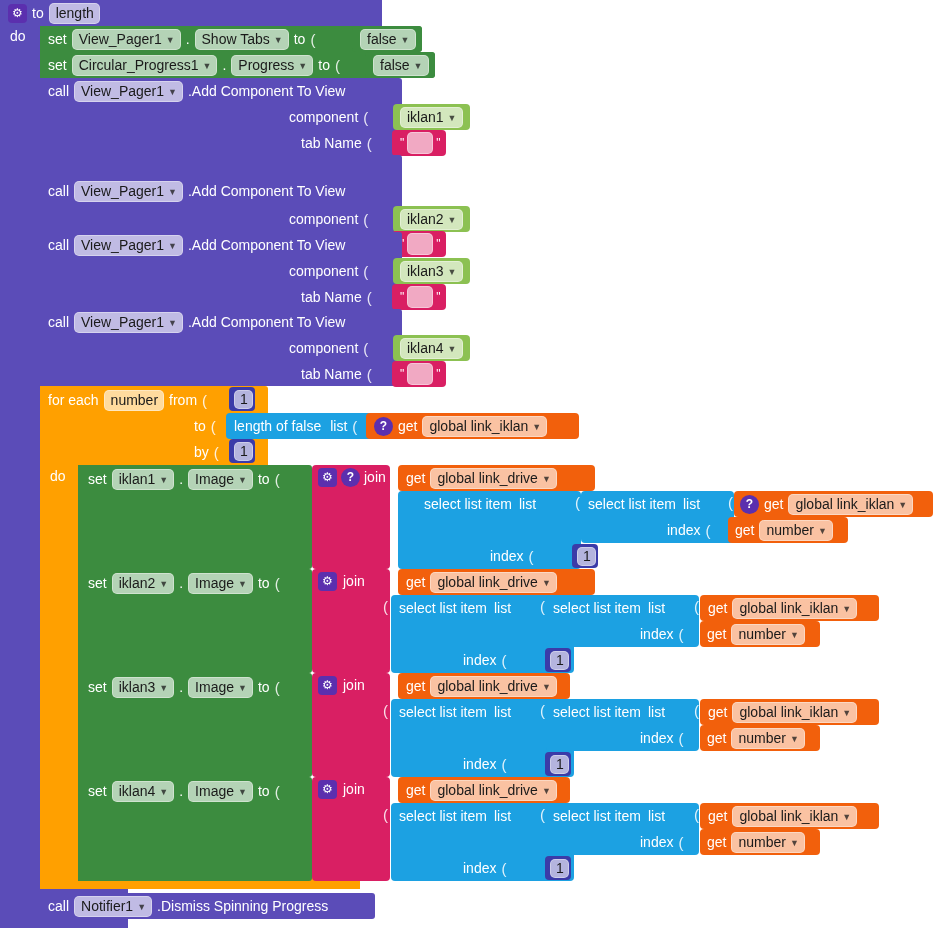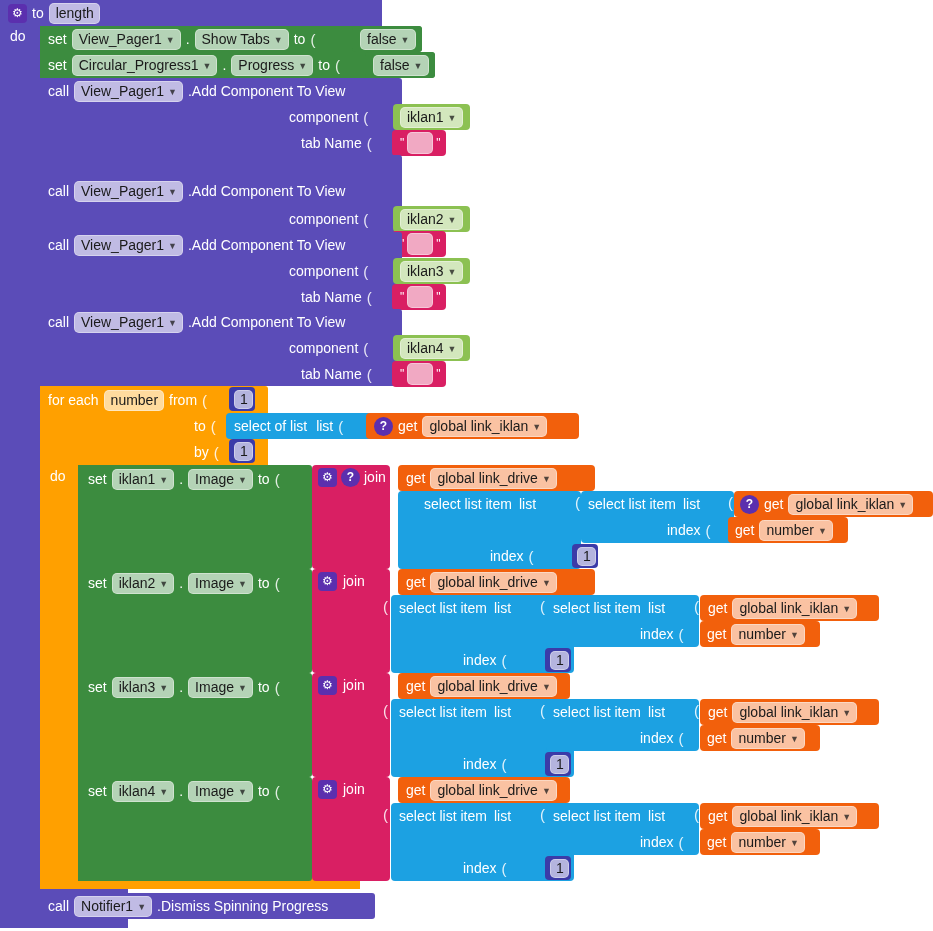--- a/index.html
+++ b/index.html
@@ -203,21 +203,21 @@
   <div class="row" style="left:234px;top:390px;height:18px;">
     <span class="fld" style="padding:1px 4px 2px 5px;">1</span>
   </div>
 
   <div class="row" style="left:194px;top:416px;height:20px;">
     <span class="lbl">to</span>
     <span class="sockmark">(</span>
   </div>
   <div class="blk c-list" style="left:226px;top:413px;width:146px;height:26px;border-radius:4px;"></div>
   <div class="row" style="left:234px;top:416px;height:20px;">
-    <span class="lbl">select of list</span>
+    <span class="lbl">length of false</span>
     <span class="lbl" style="margin-left:4px;">list</span>
     <span class="sockmark">(</span>
   </div>
   <div class="blk c-var" style="left:366px;top:413px;width:213px;height:26px;border-radius:4px;"></div>
   <div class="row" style="left:374px;top:416px;height:20px;">
     <span class="ico ico-help">?</span>
     <span class="lbl">get</span>
     <span class="fld"><span>global link_iklan</span><span class="caret">▼</span></span>
   </div>
 

